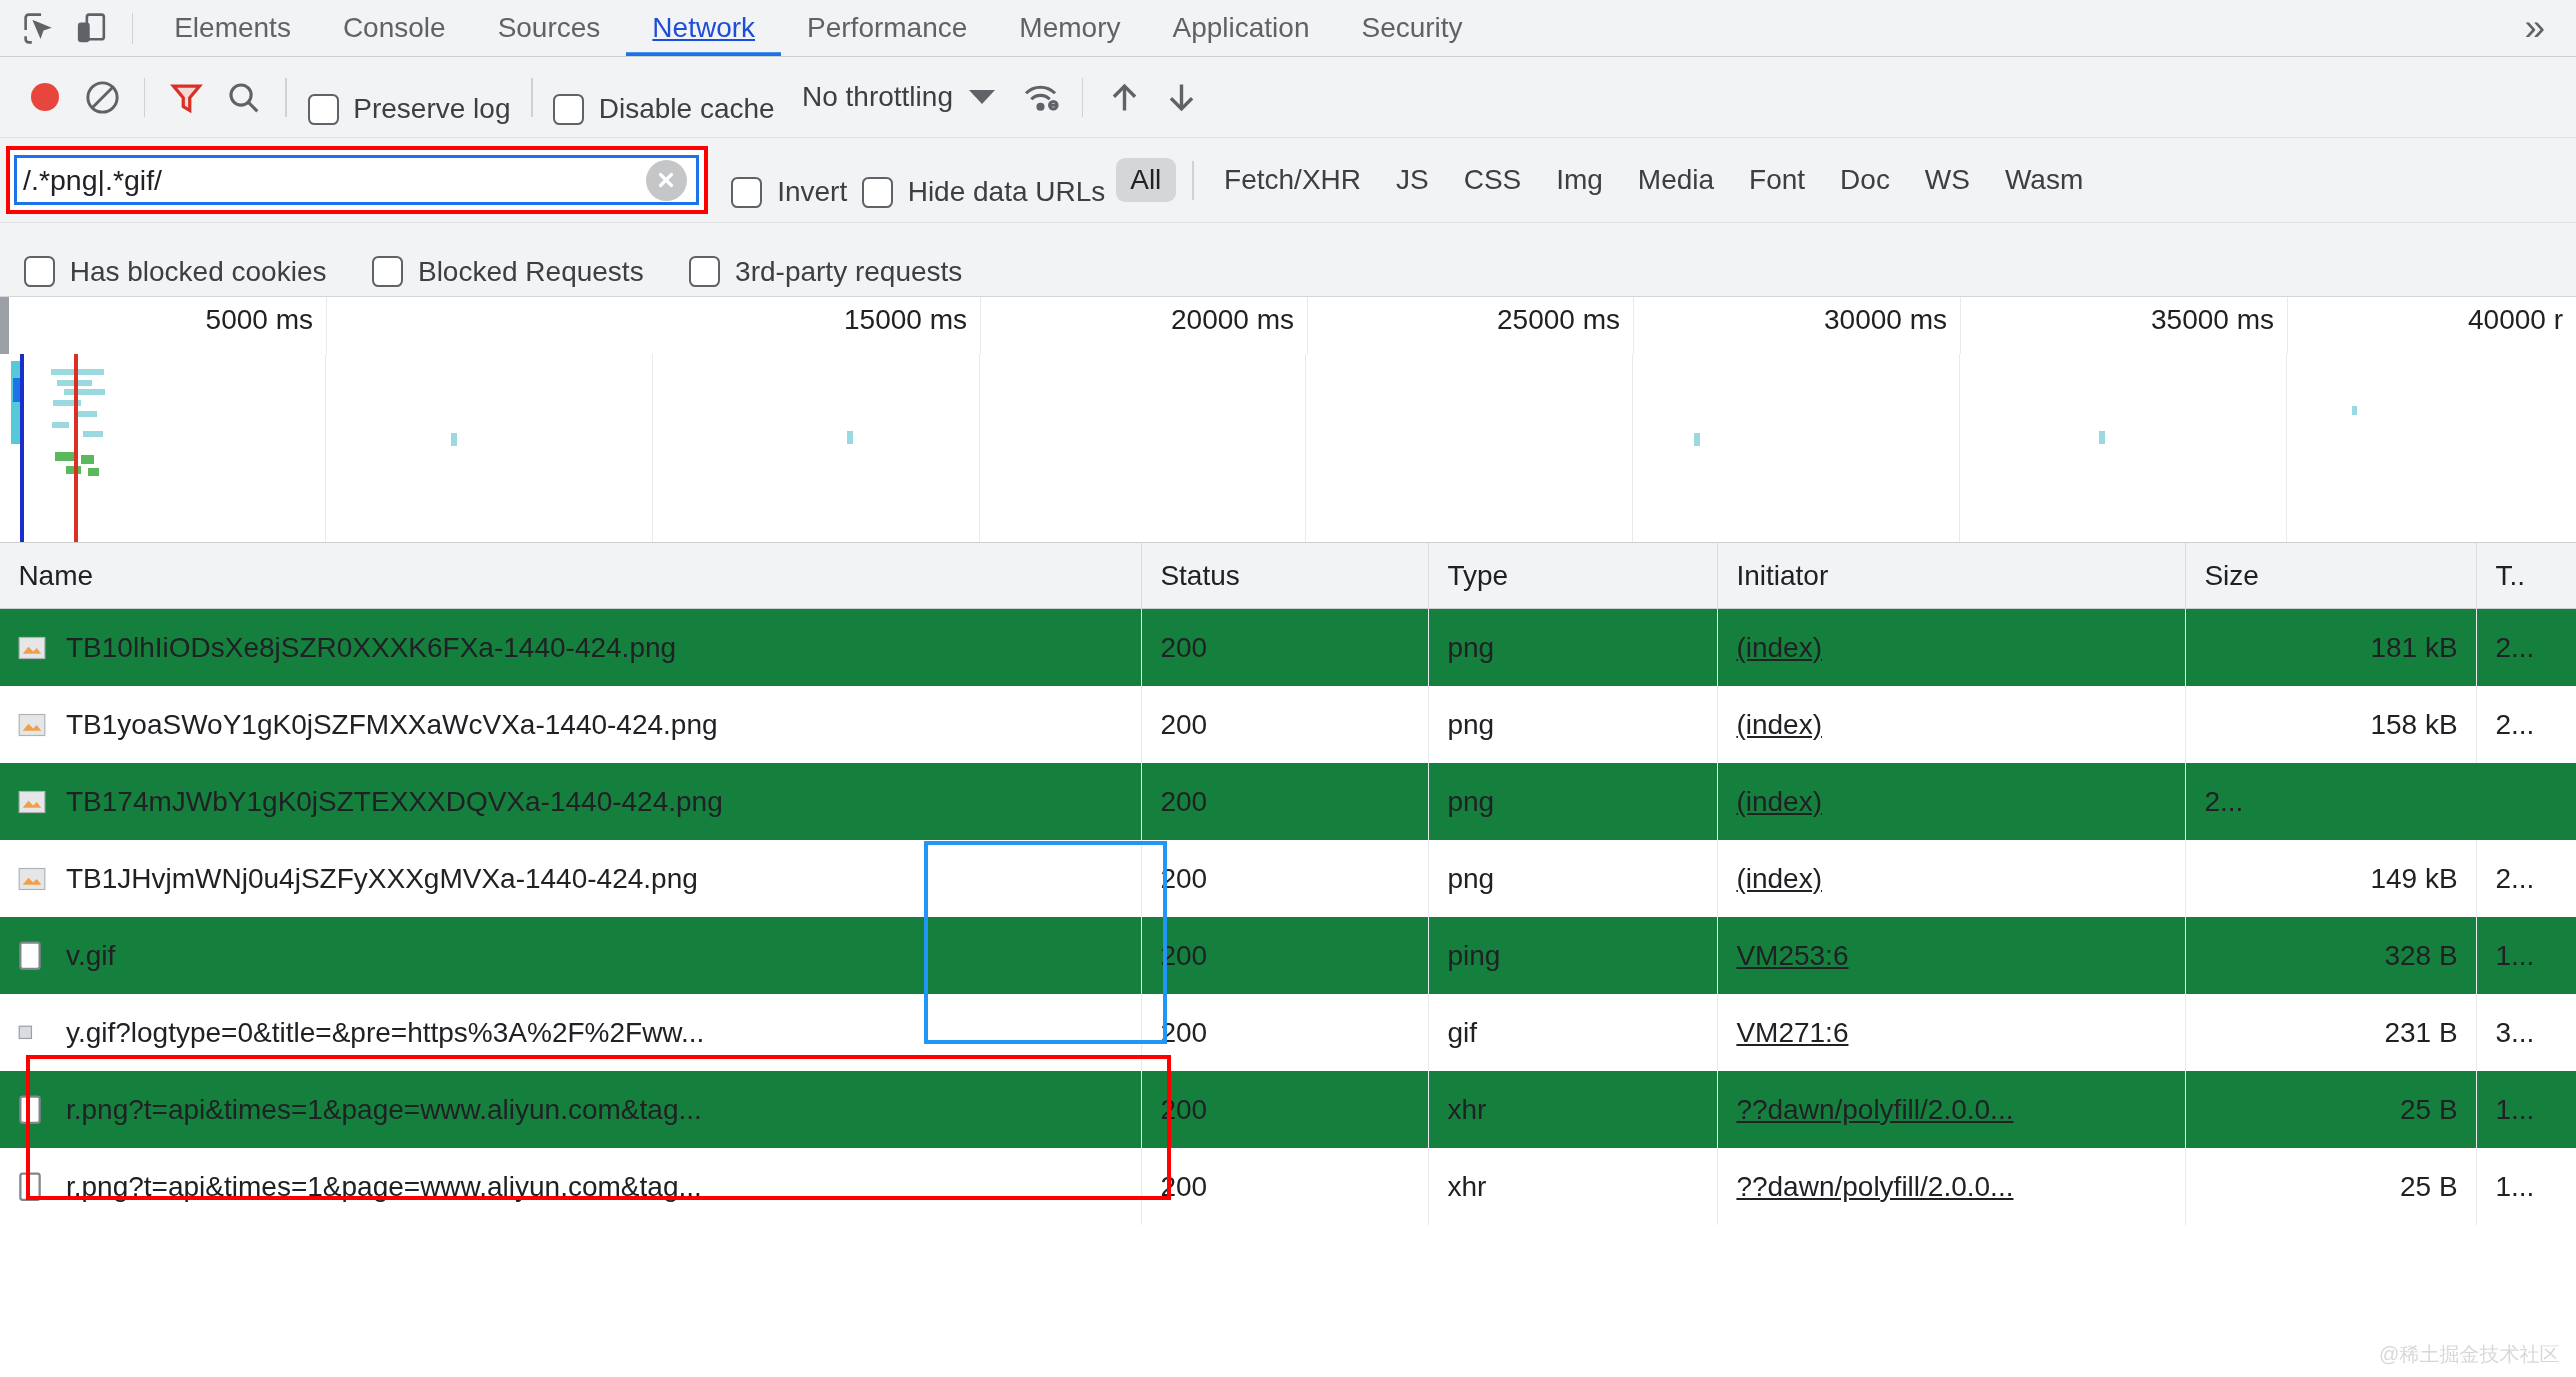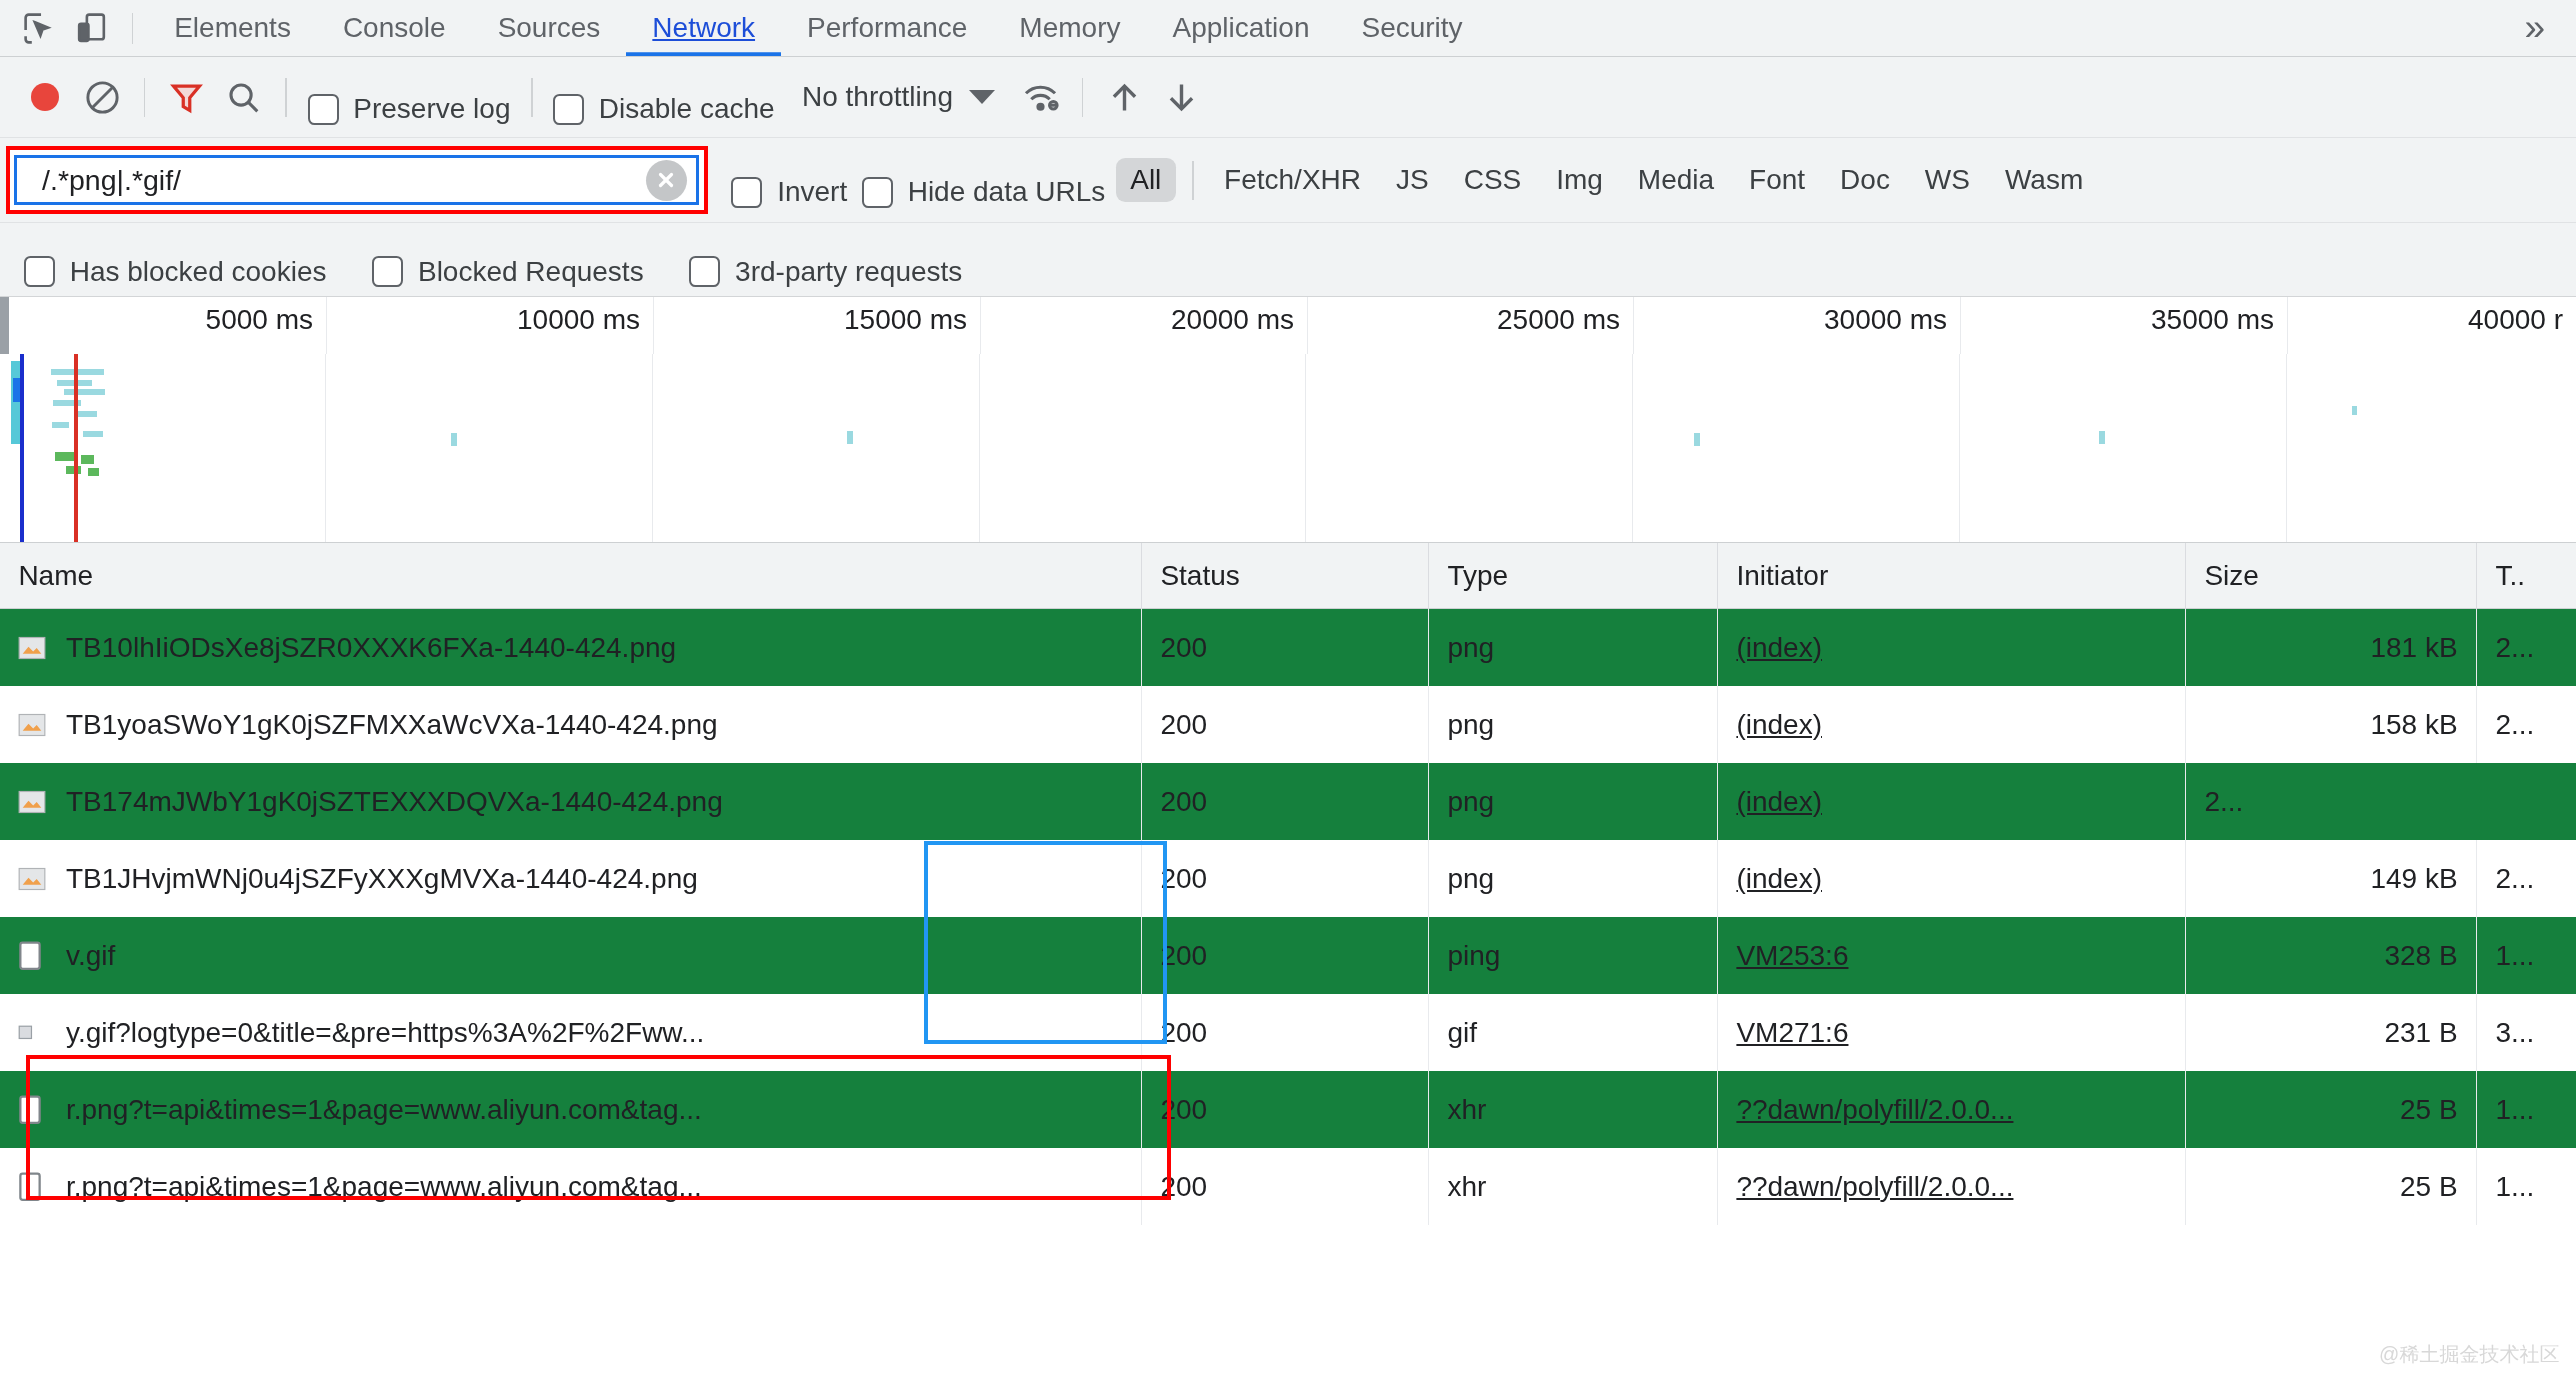--- a/index.html
+++ b/index.html
@@ -110,21 +110,21 @@
   }
   .filter-box-inner {
     position: absolute;
     left: 4.6px; top: 4.6px; right: 4.6px; bottom: 4.6px;
     border: 3.7px solid #1a73e8;
     background: #fff;
     display: flex; align-items: center;
   }
   .filter-text {
     font-size: 28.5px; color: #202124;
-    padding-left: 25px; flex: 1 1 auto;
+    padding-left: 6px; flex: 1 1 auto;
     white-space: nowrap; overflow: hidden;
   }
   .clear-x {
     width: 41px; height: 41px; border-radius: 50%;
     background: #c4c6c8;
     display: flex; align-items: center; justify-content: center;
     margin-right: 9.2px; cursor: pointer; flex: 0 0 auto;
   }
   .filter-opts {
     display: flex; align-items: center;
@@ -401,23 +401,20 @@
     <span class="chk-label">3rd-party requests</span>
   </label>
 </div>
 
 <div class="overview">
   <div class="ov-ticklabels">
     <div class="ov-scrollbar"></div>
     <div class="ov-tick" style="left:0px;width:327px">
         <span>5000 ms</span>
       </div>
-    <div class="ov-tick" style="left:327px;width:327px">
-        <span>10000 ms</span>
-      </div>
     <div class="ov-tick" style="left:654px;width:327px">
         <span>15000 ms</span>
       </div>
     <div class="ov-tick" style="left:981px;width:327px">
         <span>20000 ms</span>
       </div>
     <div class="ov-tick" style="left:1307px;width:327px">
         <span>25000 ms</span>
       </div>
     <div class="ov-tick" style="left:1634px;width:327px">

